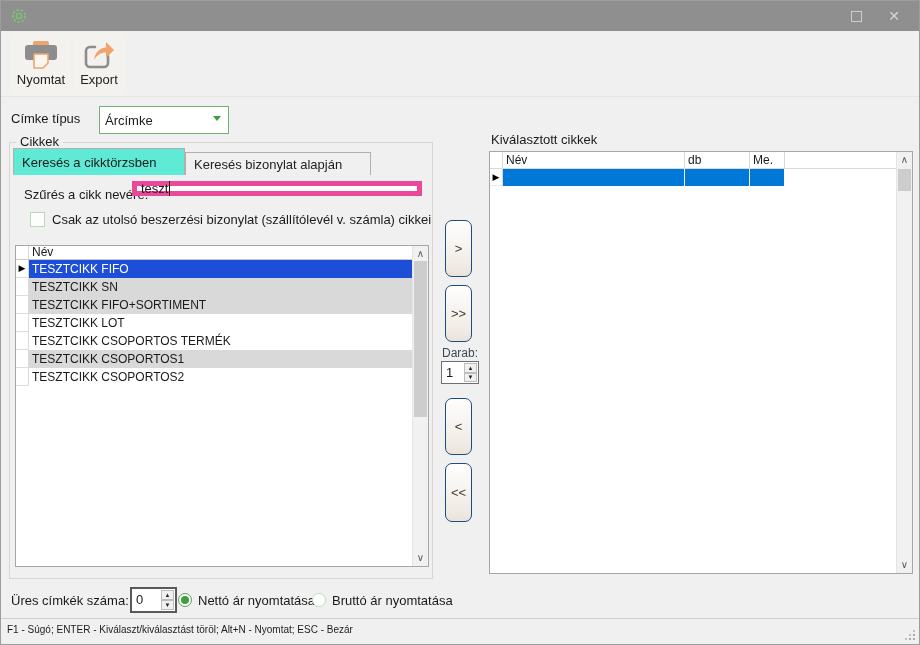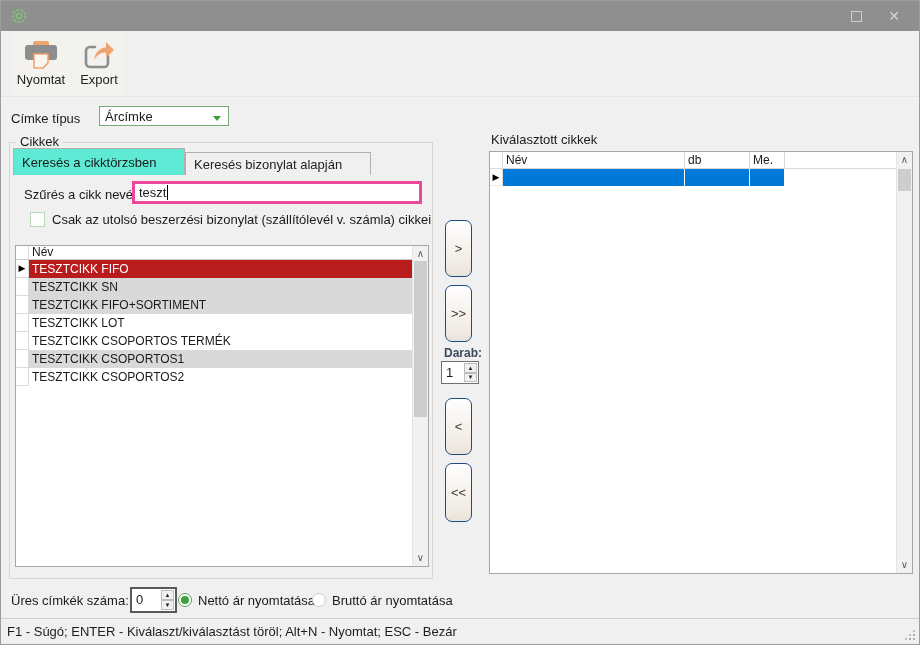--- a/index.html
+++ b/index.html
@@ -20,66 +20,66 @@
   
   .toolbar { position:absolute; top:30px; left:0; right:0; height:66px; background:#f0f0f0; border-bottom:1px solid #e5e5e5; }
   .tool-btn { position:absolute; top:2px; height:62px; background:#f3f2ef; display:flex; flex-direction:column; align-items:center; cursor:pointer; }
   #print-btn { left:10px; width:60px; }
   #export-btn { left:72px; width:52px; }
   .tool-icon { margin-top:5px; height:33px; display:flex; align-items:center; }
   .tool-label { font-size:13px; color:#222; margin-top:1px; }
 
   
   #labeltype-label { position:absolute; left:10px; top:110px; }
-  .combo { position:absolute; left:98px; top:105px; width:130px; height:20px; background:#fff; border:1px solid #77ad77; display:flex; align-items:center; padding-left:5px; cursor:pointer; }
+  .combo { position:absolute; left:98px; top:105px; width:130px; height:28px; background:#fff; border:1px solid #77ad77; display:flex; align-items:center; padding-left:5px; cursor:pointer; }
   .combo-arrow { position:absolute; right:7px; top:9px; width:0; height:0; border-left:4px solid transparent; border-right:4px solid transparent; border-top:5px solid #3f9e3f; }
 
   
   .group-left { position:absolute; left:8px; top:141px; width:424px; height:437px; border:1px solid #d9d6d1; }
   .legend { position:absolute; left:6px; top:-9px; background:#f0f0f0; padding:0 4px; }
   .tab { position:absolute; display:flex; align-items:center; padding-left:8px; cursor:pointer; white-space:nowrap; }
   .tab.active { left:3px; top:5px; width:172px; height:27px; background:#5eead4; border:1px solid #b3b0ab; border-bottom:none; z-index:2; }
   .tab.inactive { left:175px; top:9px; width:186px; height:23px; background:#f0f0f0; border:1px solid #b3b0ab; border-bottom:none; color:#222; }
   #filter-label { position:absolute; left:14px; top:44px; }
-  .filter-input { position:absolute; left:122px; top:38px; width:290px; height:23px; border:3px solid #ec4899; background:#fff; display:flex; align-items:center; padding-left:4px; cursor:text; }
+  .filter-input { position:absolute; left:122px; top:38px; width:290px; height:15px; border:5px solid #ec4899; background:#fff; display:flex; align-items:center; padding-left:4px; cursor:text; }
   .caret { display:inline-block; width:1px; height:15px; background:#000; margin-left:1px; }
   .checkbox-row { position:absolute; left:20px; top:69px; display:flex; align-items:center; }
   .checkbox { width:15px; height:15px; border:1px solid #b9d8b9; background:#fdfdfd; margin-right:7px; cursor:pointer; flex:0 0 auto; }
 
   
   .list { position:absolute; left:5px; top:102px; width:414px; height:322px; border:1px solid #a6a6a6; background:#fff; }
   .list-inner { position:absolute; left:0; top:0; right:16px; bottom:0; overflow:hidden; }
   .list-header { display:flex; height:14px; border-bottom:1px solid #c9c9c9; background:#fff; }
   .lh-ind { width:13px; border-right:1px solid #d9d9d9; }
   .lh-text { flex:1; font-size:12px; line-height:13px; padding-left:3px; }
   .lrow { display:flex; height:18px; cursor:pointer; }
   .ind-cell { width:13px; border-right:1px solid #d9d9d9; border-bottom:1px solid #dcdcdc; background:#fff; display:flex; align-items:center; justify-content:center; flex:0 0 auto; }
   .cell-name { flex:1; font-size:12px; line-height:18px; padding-left:3px; white-space:nowrap; overflow:hidden; background:#fff; }
   .lrow.striped .cell-name { background:#d9d9d9; }
-  .lrow.selected .cell-name { background:#b91c1c; color:#fff; }
+  .lrow.selected .cell-name { background:#1d4ed8; color:#fff; }
   .marker { font-size:9px; color:#000; line-height:9px; }
 
   
   .vscroll { position:absolute; right:0; top:0; bottom:0; width:16px; background:#f1f1f1; border-left:1px solid #e4e4e4; }
   .scroll-up, .scroll-down { position:absolute; left:0; width:15px; height:16px; font-size:10px; color:#5a5a5a; text-align:center; line-height:16px; cursor:pointer; }
   .scroll-up { top:0; }
   .scroll-down { bottom:0; }
   .vthumb { position:absolute; left:1px; width:13px; background:#cdcdcd; cursor:pointer; }
   #left-thumb { top:15px; height:156px; }
   #right-thumb { top:17px; height:22px; }
 
   
   .xfer-btn { position:absolute; left:444px; width:27px; border:1px solid #1d4d80; border-radius:7px;
     background:linear-gradient(180deg,#fffefe 0%,#f0ebe4 80%,#e9e3da 100%);
     display:flex; align-items:center; justify-content:center; color:#45392e; font-size:13px; cursor:pointer; }
   #btn-add { top:219px; height:57px; }
   #btn-add-all { top:284px; height:57px; }
   #btn-remove { top:397px; height:57px; }
   #btn-remove-all { top:462px; height:59px; }
-  #darab-label { position:absolute; left:437px; top:345px; width:44px; text-align:right; font-size:12px; color:#3c4a5a;font-weight:bold; }
+  #darab-label { position:absolute; left:437px; top:345px; width:44px; text-align:center; font-size:12px; color:#3c4a5a; }
   .spinner { position:absolute; background:#fff; display:flex; }
   #darab-spinner { left:440px; top:360px; width:38px; height:23px; border:1px solid #6f6f6f; }
   #empty-spinner { left:129px; top:586px; width:47px; height:26px; border:2px solid #595959; }
   .spin-val { flex:1; font-size:13px; padding:3px 0 0 4px; }
   .spin-col { width:13px; display:flex; flex-direction:column; margin:1px; }
   .spin-btn { flex:1; display:flex; align-items:center; justify-content:center; font-size:6px; color:#222; background:#f0f0f0; border:1px solid #bdbdbd; cursor:pointer; }
 
   
   #selected-label { position:absolute; left:490px; top:131px; }
   .panel-right { position:absolute; left:488px; top:150px; width:424px; height:423px; border:1px solid #a6a6a6; background:#fff; }
@@ -102,21 +102,21 @@
   #empty-label { position:absolute; left:10px; top:592px; }
   .radio { position:absolute; width:14px; height:14px; border-radius:50%; background:#fff; cursor:pointer; }
   #radio-netto { left:177px; top:592px; border:1px solid #58a058; }
   .radio.checked::after { content:""; position:absolute; left:2px; top:2px; width:8px; height:8px; border-radius:50%; background:#3f9e3f; }
   #radio-brutto { left:311px; top:592px; border:1px solid #c2dcc2; }
   #netto-label { position:absolute; left:197px; top:592px; }
   #brutto-label { position:absolute; left:331px; top:592px; }
 
   
   .statusbar { position:absolute; left:0; right:0; bottom:0; height:26px; background:#f0f0f0; border-top:1px solid #cfcfcf; }
-  .status-text { position:absolute; left:6px; top:5px; font-size:13px; color:#1c1c1c; white-space:nowrap; }
+  .status-text { position:absolute; left:6px; top:5px; font-size:10px; color:#1c1c1c; white-space:nowrap; }
   .grip { position:absolute; right:4px; bottom:4px; width:10px; height:10px; }
   .grip::before { content:""; position:absolute; right:0; bottom:0; width:2px; height:2px; background:#ababab;
     box-shadow:-4px 0 0 #ababab, -8px 0 0 #c0c0c0, 0 -4px 0 #ababab, -4px -4px 0 #c0c0c0, 0 -8px 0 #c0c0c0; }
 </style>
 </head>
 <body>
 
 <div class="window">
 
   <div class="titlebar">

